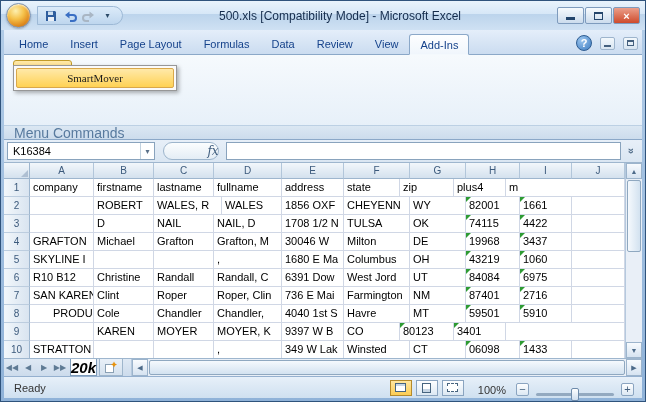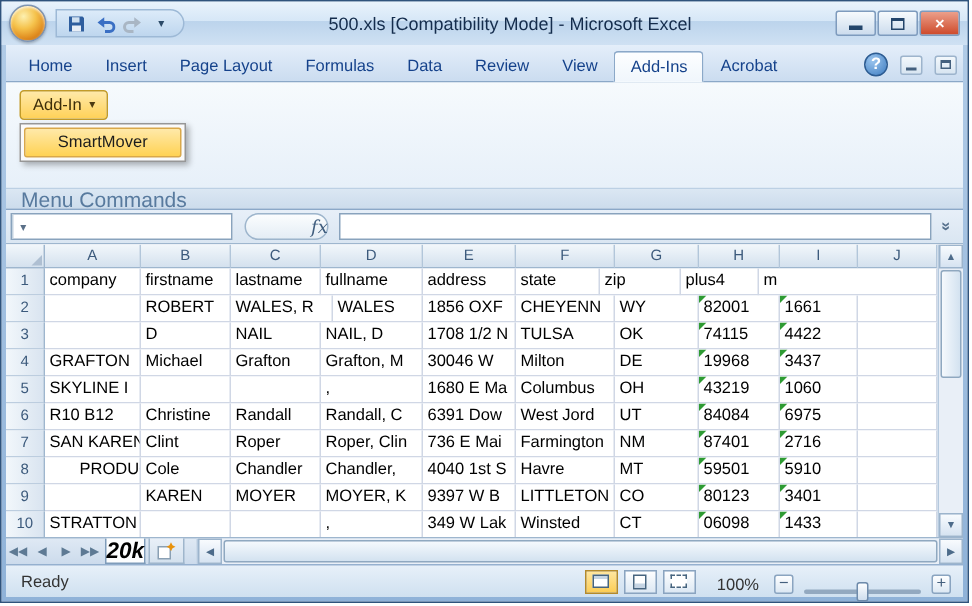--- a/index.html
+++ b/index.html
@@ -48,22 +48,22 @@
     background:linear-gradient(#f3f8fc,#d8e5f1);display:flex;align-items:center;justify-content:center;}
   .g-max.small{width:7px;height:6px;border-width:1px;border-top-width:2px;border-color:#44607e;}
   .g-min.small{width:7px;height:2px;margin-top:5px;background:#44607e;}
 
   
   .ribbon{height:70px;position:relative;background:linear-gradient(#f6fafd,#e7f0f9);}
   .addin-btn{position:absolute;left:9px;top:5px;height:20px;padding:0 8px;display:flex;align-items:center;gap:5px;
     font-size:11px;color:#3c2e0a;background:linear-gradient(#ffe9a9,#ffd158);
     border:1px solid #c29b29;border-radius:3px;}
   .addin-caret{font-size:8px;color:#4c3a12;line-height:8px;}
-  .ddpanel{position:absolute;left:9px;top:27px;width:111px;background:#fafafa;border:1px solid #979797;
-    box-shadow:2px 2px 4px rgba(0,0,0,.3);padding:2px;z-index:5;}
+  .ddpanel{position:absolute;left:9px;top:10px;width:164px;background:#fafafa;border:1px solid #979797;
+    box-shadow:2px 2px 4px rgba(0,0,0,.3);padding:2px;z-index:5;font-family:Liberation Serif, serif;}
   .dditem{height:20px;display:flex;align-items:center;justify-content:center;font-size:11px;color:#1d1d1d;
     background:linear-gradient(#ffe9a9,#ffd254);border:1px solid #d9a84a;border-radius:2px;}
 
   
   .groupstrip{height:15px;display:flex;align-items:center;padding-left:10px;font-size:14px;color:#587a9e;
     background:linear-gradient(#dbe7f3,#ccdcec);border-top:1px solid #bcd0e4;border-bottom:1px solid #8ba8c8;}
 
   
   .formulabar{height:23px;display:flex;align-items:center;padding:0 3px;
     background:linear-gradient(#e7eff8,#dae6f2);border-bottom:1px solid #9eb6ce;}
@@ -186,21 +186,20 @@
     <div class="tabrow">
       <div class="tabs">
           <span class="rtab">Home</span>
           <span class="rtab">Insert</span>
           <span class="rtab">Page Layout</span>
           <span class="rtab">Formulas</span>
           <span class="rtab">Data</span>
           <span class="rtab">Review</span>
           <span class="rtab">View</span>
           <span class="rtab active">Add-Ins</span>
-          <span class="rtab">Acrobat</span>
         </div>
       <div class="tabrow-right">
         <span class="helpbtn">?</span>
         <span class="wsmall">
             <span class="g-min small"></span>
           </span>
         <span class="wsmall">
             <span class="g-max small"></span>
           </span>
       </div>
@@ -215,20 +214,21 @@
           <div class="dditem">SmartMover</div>
         </div>
     </div>
 
     <div class="groupstrip">
       <span>Menu Commands</span>
     </div>
 
     <div class="formulabar">
       <div class="namebox">
+        <span class="nbtext">K16384</span>
         <span class="nbcaret">▾</span>
       </div>
       <div class="fxpill">
         <span class="fx">fx</span>
       </div>
       <div class="fxinput"></div>
       <div class="fxexpand">
           <span class="chev2">«</span>
         </div>
     </div>
@@ -352,21 +352,20 @@
               <div class="cell" style="width: 52px;"><span class="tri"></span><span>5910</span></div>
               <div class="cell" style="width: 55px;"><span></span></div>
             </div>
             <div class="grow">
               <div class="rowh">9</div>
               <div class="cell" style="width: 64px;"><span></span></div>
               <div class="cell" style="width: 60px;"><span>KAREN</span></div>
               <div class="cell" style="width: 60px;"><span>MOYER</span></div>
               <div class="cell" style="width: 68px;"><span>MOYER, K</span></div>
               <div class="cell" style="width: 62px;"><span>9397 W B</span></div>
-              <div class="cell" style="width: 66px;"><span>LITTLETON</span></div>
               <div class="cell" style="width: 56px;"><span>CO</span></div>
               <div class="cell" style="width: 54px;"><span class="tri"></span><span>80123</span></div>
               <div class="cell" style="width: 52px;"><span class="tri"></span><span>3401</span></div>
               <div class="cell" style="width: 55px;"><span></span></div>
             </div>
             <div class="grow">
               <div class="rowh">10</div>
               <div class="cell" style="width: 64px;"><span>STRATTON</span></div>
               <div class="cell" style="width: 60px;"><span></span></div>
               <div class="cell" style="width: 60px;"><span></span></div>

